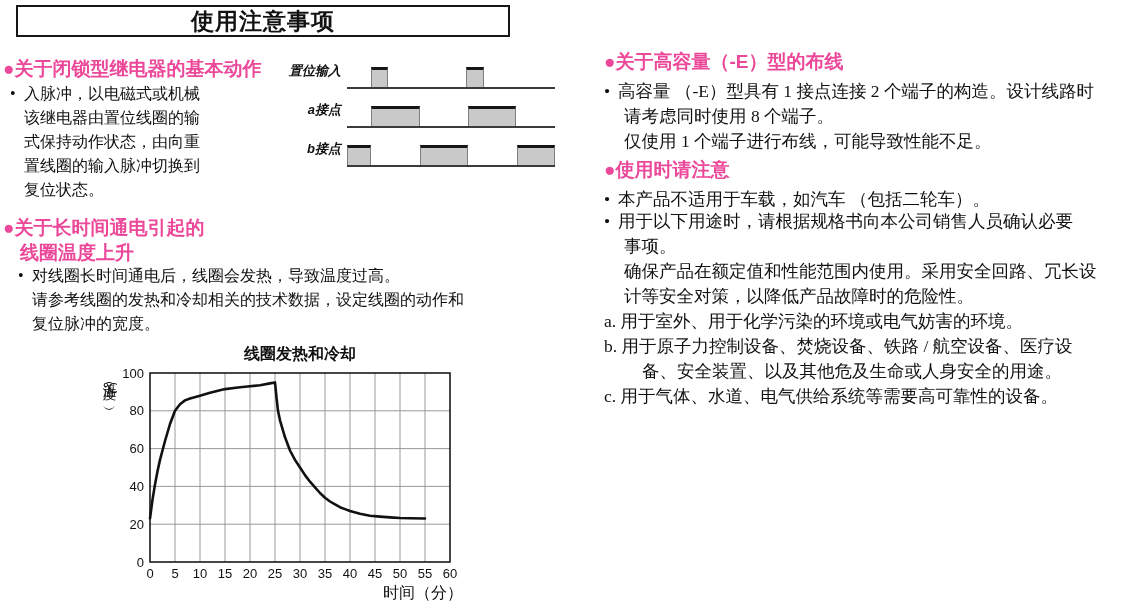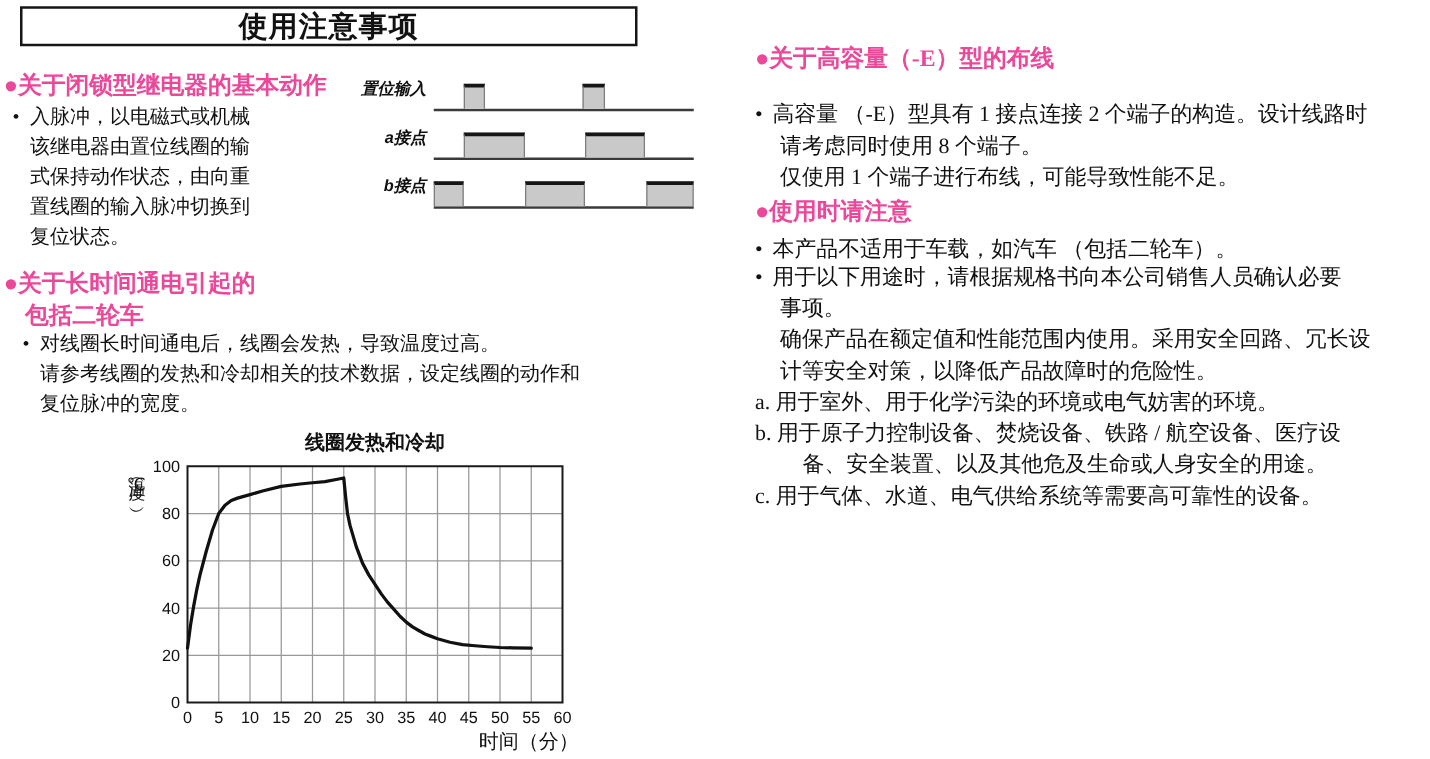--- a/index.html
+++ b/index.html
@@ -106,21 +106,21 @@
       <div class="tr-track">
         <div class="tr-pulse" style="left: 0%; width: 11.7%;"></div>
         <div class="tr-pulse" style="left: 35.1%; width: 22.9%;"></div>
         <div class="tr-pulse" style="left: 81.5%; width: 18.5%;"></div>
       </div>
     </div>
   </div>
 
 <div class="abs" style="left:3px;top:216px;">
   <div class="h">●关于长时间通电引起的</div>
-  <div class="h" style="padding-left:17px;line-height:25px;">包括二轮车</div>
+  <div class="h" style="padding-left:17px;line-height:25px;">线圈温度上升</div>
 </div>
 
 <span class="abs body-l" style="left:18px;top:264px;">•</span>
 <div class="abs body-l" style="left:32px;top:264px;">
   <div>对线圈长时间通电后，线圈会发热，导致温度过高。</div>
   <div>请参考线圈的发热和冷却相关的技术数据，设定线圈的动作和</div>
   <div>复位脉冲的宽度。</div>
 </div>
 
 <div class="abs chart-title">线圈发热和冷却</div>
@@ -160,21 +160,21 @@
     <text x="262" y="238" text-anchor="middle">40</text>
     <text x="287" y="238" text-anchor="middle">45</text>
     <text x="312" y="238" text-anchor="middle">50</text>
     <text x="337" y="238" text-anchor="middle">55</text>
     <text x="362" y="238" text-anchor="middle">60</text>
     <path d="M62.0 178.5 L64.5 159.6 L67.0 144.5 L69.5 131.3 L72.0 119.9 L77.0 101.0 L82.0 84.0 L87.0 70.8 L92.0 64.2 L97.0 60.4 L102.0 58.5 L112.0 55.7 L122.0 52.8 L137.0 49.1 L152.0 47.2 L162.0 46.2 L172.0 45.3 L182.0 43.4 L187.0 42.4 L188.5 57.6 L190.0 70.8 L192.0 80.3 L197.0 97.3 L202.0 110.5 L207.0 119.9 L212.0 127.5 L217.0 135.1 L222.0 141.7 L227.0 147.3 L232.0 153.0 L237.0 157.7 L242.0 161.5 L247.0 164.4 L252.0 167.2 L257.0 169.1 L262.0 171.0 L272.0 173.8 L282.0 175.7 L292.0 176.6 L302.0 177.4 L312.0 178.0 L322.0 178.3 L337.0 178.5" fill="none" stroke="#111111" stroke-width="2.6" stroke-linejoin="round" stroke-linecap="round"></path>
   </svg>
 
 <div class="abs" style="left:602px;top:0;width:540px;">
 
-  <div class="h" style="position:absolute;left:2px;top:36px;font-family:Liberation Serif, serif;">●关于高容量（-E）型的布线</div>
+  <div class="h" style="position:absolute;left:2px;top:50px;">●关于高容量（-E）型的布线</div>
 
   <div class="body-r" style="position:absolute;left:2px;top:79px;">
     <div class="brow"><span class="blt">•</span><span>高容量 （-E）型具有 1 接点连接 2 个端子的构造。设计线路时</span></div>
     <div class="cont">请考虑同时使用 8 个端子。</div>
     <div class="cont">仅使用 1 个端子进行布线，可能导致性能不足。</div>
   </div>
 
   <div class="h" style="position:absolute;left:2px;top:158px;">●使用时请注意</div>
 
   <div class="body-r" style="position:absolute;left:2px;top:187px;">

